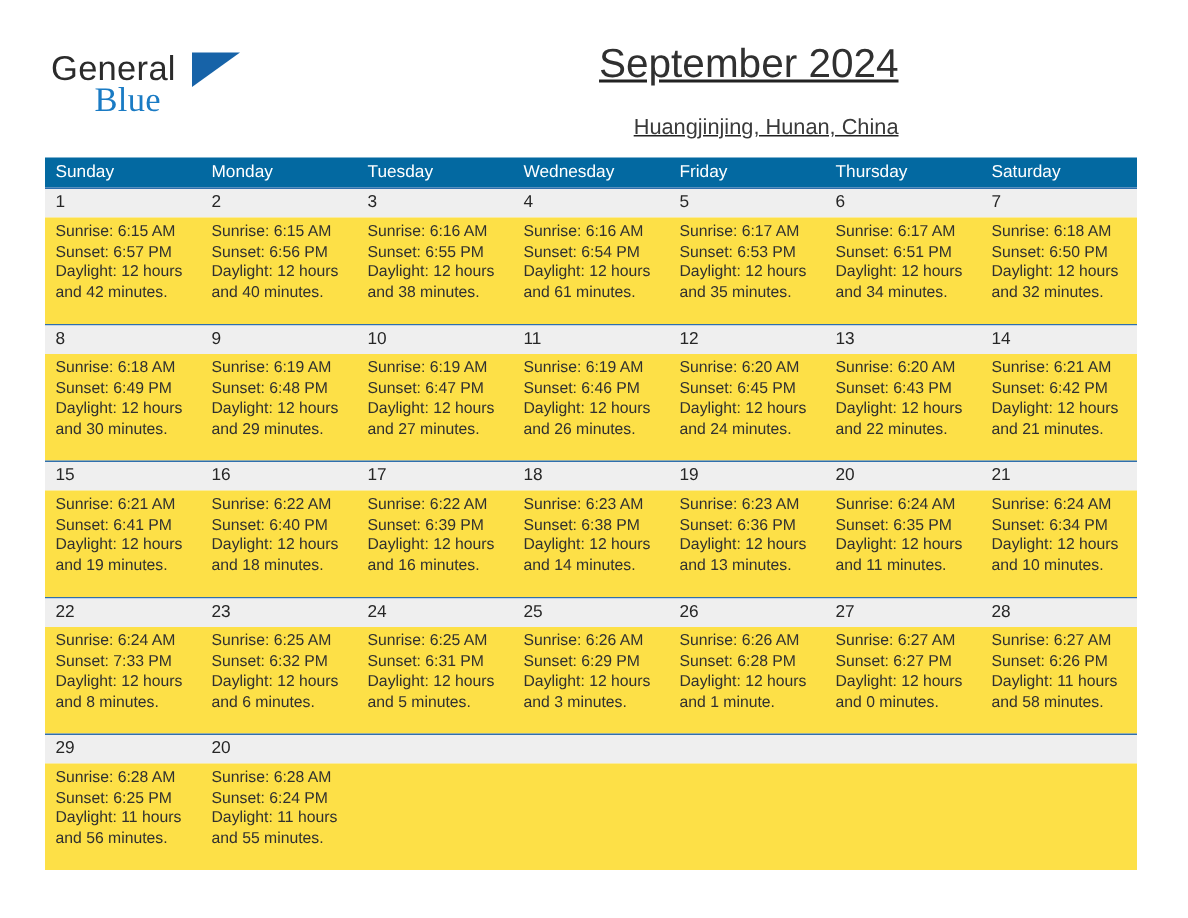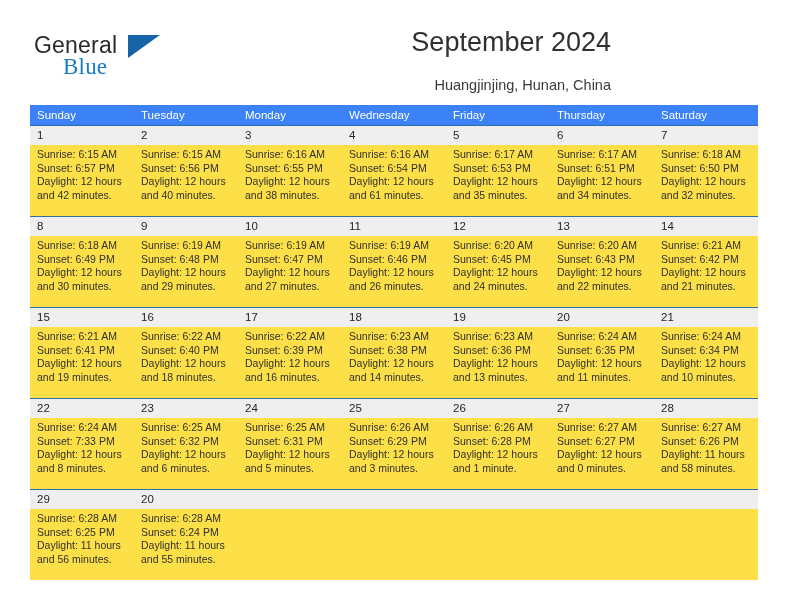--- a/index.html
+++ b/index.html
@@ -61,23 +61,24 @@
     left: 94px;
     top: 3px;
     width: 0;
     height: 0;
     border-left: 32px solid #1763a8;
     border-bottom: 23px solid transparent;
   }
 
   .titles {
     position: absolute;
-    right: 4px;
+    right: 16px;
     top: 0;
     text-align: right;
+    text-decoration: underline;
   }
   .cal-title {
     font-size: 27px;
     color: #303030;
     line-height: 33px;
     white-space: nowrap;
   }
   .cal-subtitle {
     font-size: 14.5px;
     color: #3a3a3a;
@@ -89,21 +90,21 @@
   
   .calendar {
     position: absolute;
     left: 30px;
     top: 105px;
     width: 728px;
   }
 
   .weekday-row {
     display: flex;
-    background: #3b82f6;
+    background: #0369a1;
     height: 20px;
   }
   .weekday {
     flex: 1 1 0;
     color: #ffffff;
     font-size: 11.5px;
     line-height: 20px;
     padding-left: 7px;
     box-sizing: border-box;
     white-space: nowrap;
@@ -166,22 +167,22 @@
     <div class="titles">
       <div class="cal-title">September 2024</div>
       <div class="cal-subtitle">Huangjinjing, Hunan, China</div>
     </div>
 
   </div>
 
   <div class="calendar">
     <div class="weekday-row">
       <div class="weekday">Sunday</div>
+      <div class="weekday">Monday</div>
       <div class="weekday">Tuesday</div>
-      <div class="weekday">Monday</div>
       <div class="weekday">Wednesday</div>
       <div class="weekday">Friday</div>
       <div class="weekday">Thursday</div>
       <div class="weekday">Saturday</div>
     </div>
 
     <div class="week">
       <div class="week-numbers">
         <div class="daynum-cell">1</div>
         <div class="daynum-cell">2</div>

